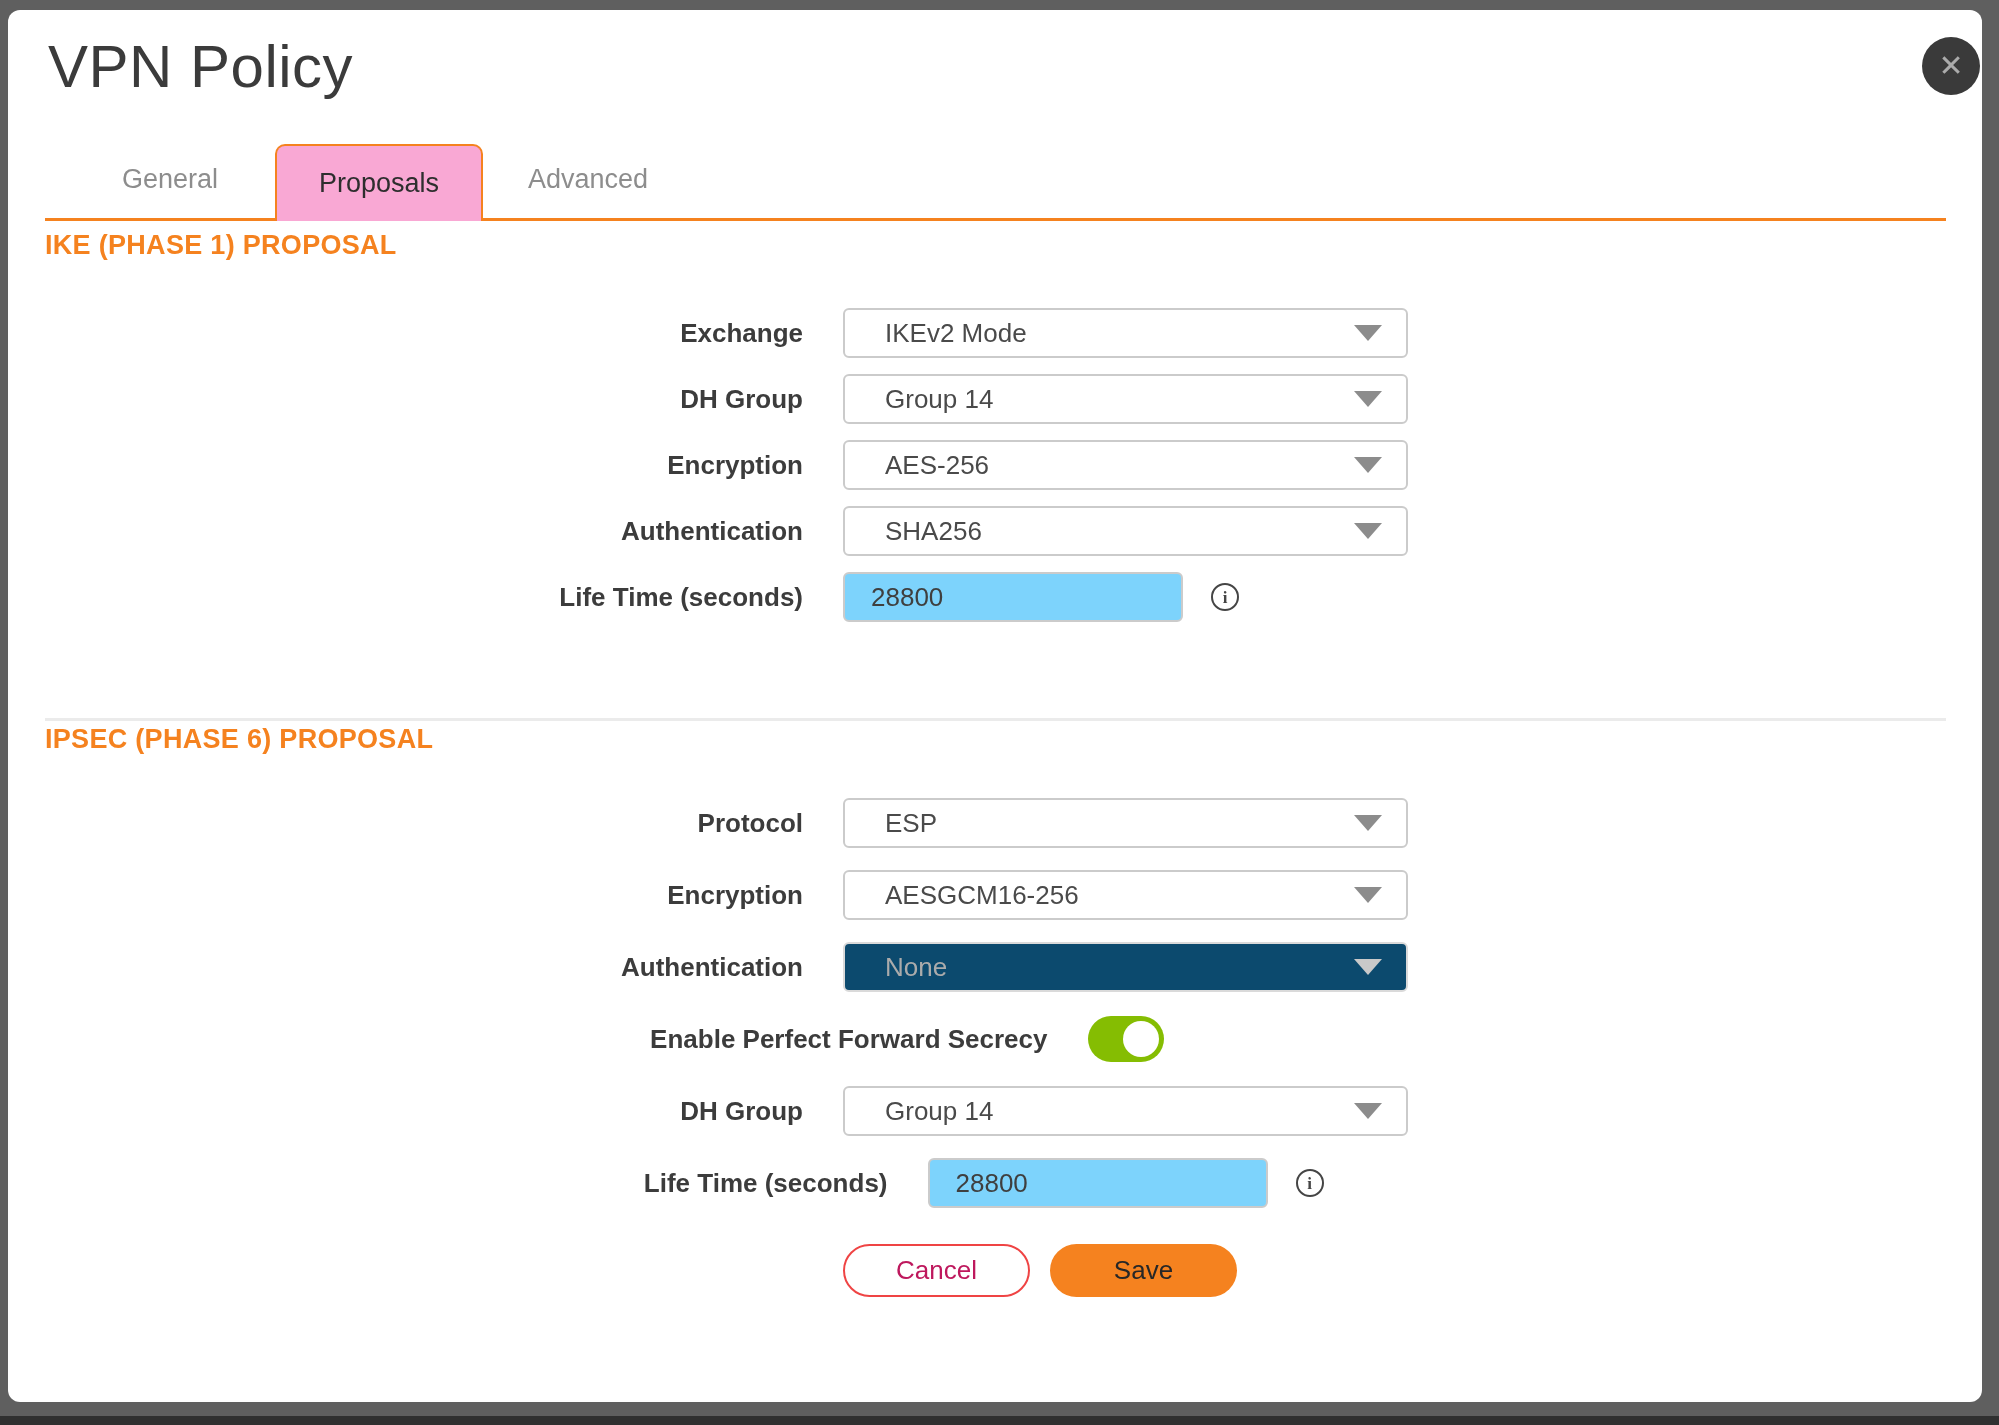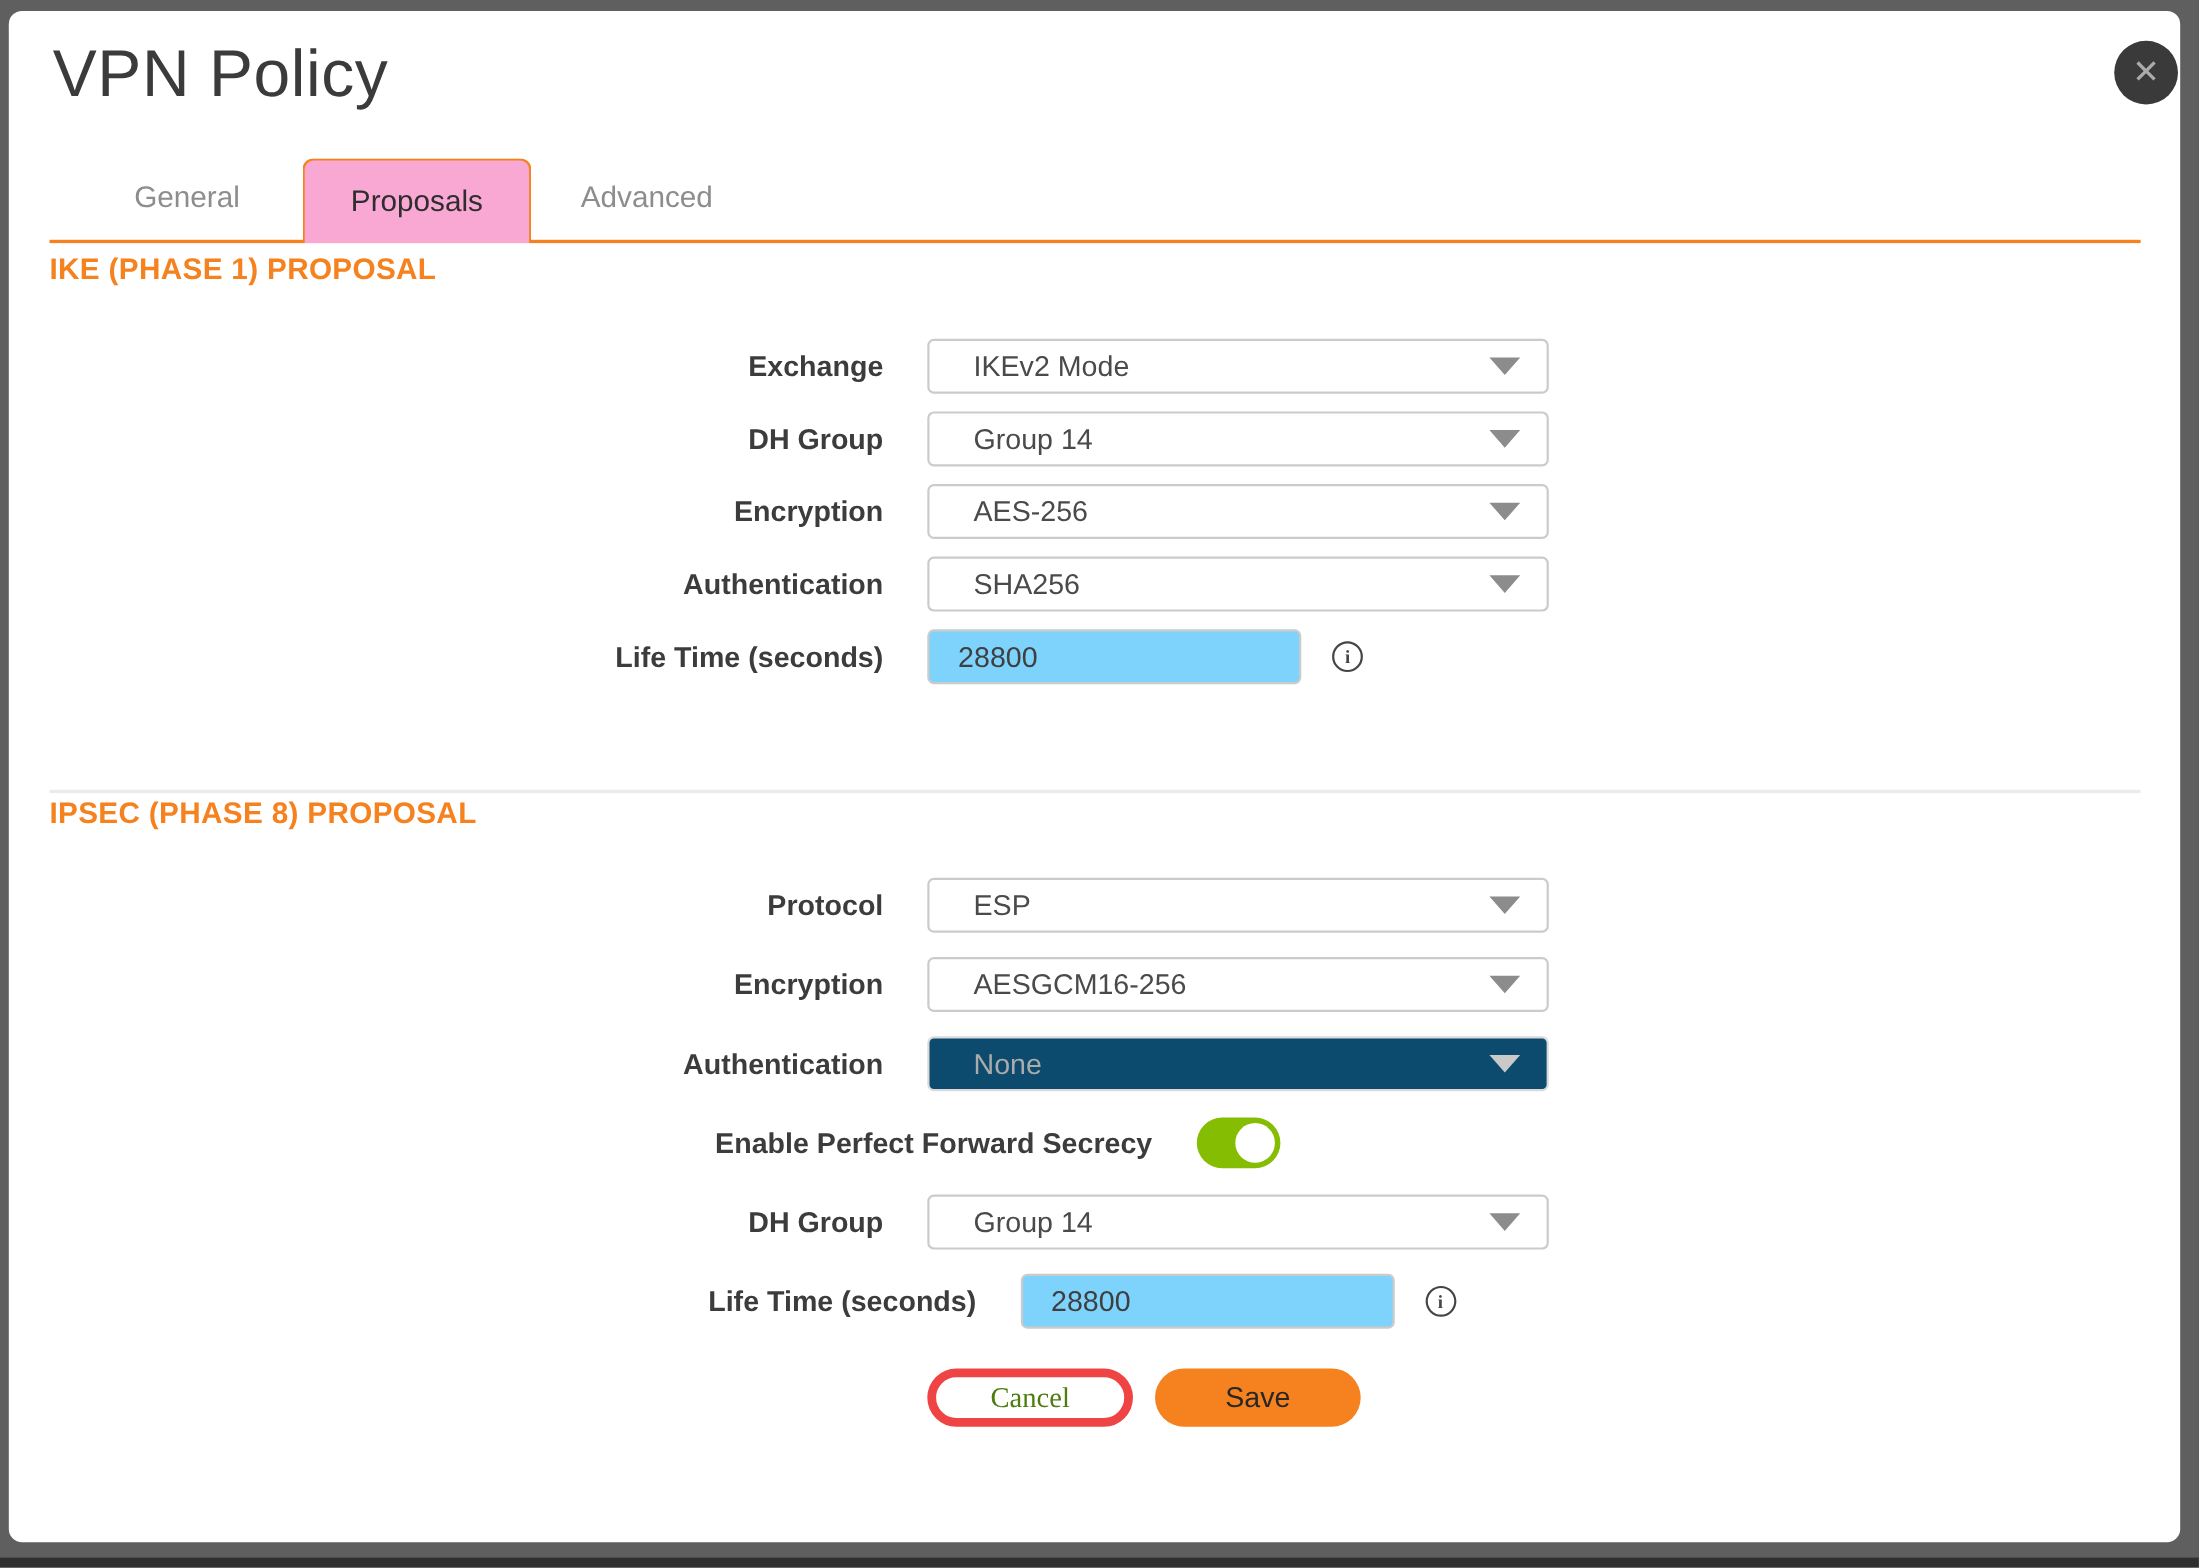--- a/index.html
+++ b/index.html
@@ -104,21 +104,21 @@
     position:absolute; top:5px; right:5px; width:36px; height:36px;
     border-radius:50%; background:#ffffff;
   }
 
   
   .btn {
     position:absolute; top:1234px; width:187px; height:53px;
     border-radius:27px; font-size:26px; font-family:inherit; cursor:pointer;
     display:flex; align-items:center; justify-content:center; box-sizing:border-box;
   }
-  .btn-cancel { left:835px; background:#fff; border:8px solid #ef4444; color:#4d7c0f;font-family:Liberation Serif, serif; }
+  .btn-cancel { left:835px; background:#fff; border:2px solid #ef4444; color:#be185d; }
   .btn-save   { left:1042px; background:#f5821f; border:none; color:#272727; }
 </style>
 </head>
 <body>
 
 <div id="screen">
 
   <div class="dialog">
 
     <h1 class="title">VPN Policy</h1>
@@ -169,21 +169,21 @@
         <label class="flabel">Life Time (seconds)</label>
         <input class="text-input" type="text" value="28800" style="">
         <span class="info">
           <span>i</span>
         </span>
       </div>
     </div>
 
     <div class="divider"></div>
 
-    <h2 class="section-heading heading-ipsec">IPSEC (PHASE 8) PROPOSAL</h2>
+    <h2 class="section-heading heading-ipsec">IPSEC (PHASE 6) PROPOSAL</h2>
 
     <div class="form form-ipsec">
       <div class="row">
         <label class="flabel">Protocol</label>
         <div class="dropdown">
           <span class="dd-value">ESP</span>
           <span class="dd-arrow"></span>
         </div>
       </div>
       <div class="row">

